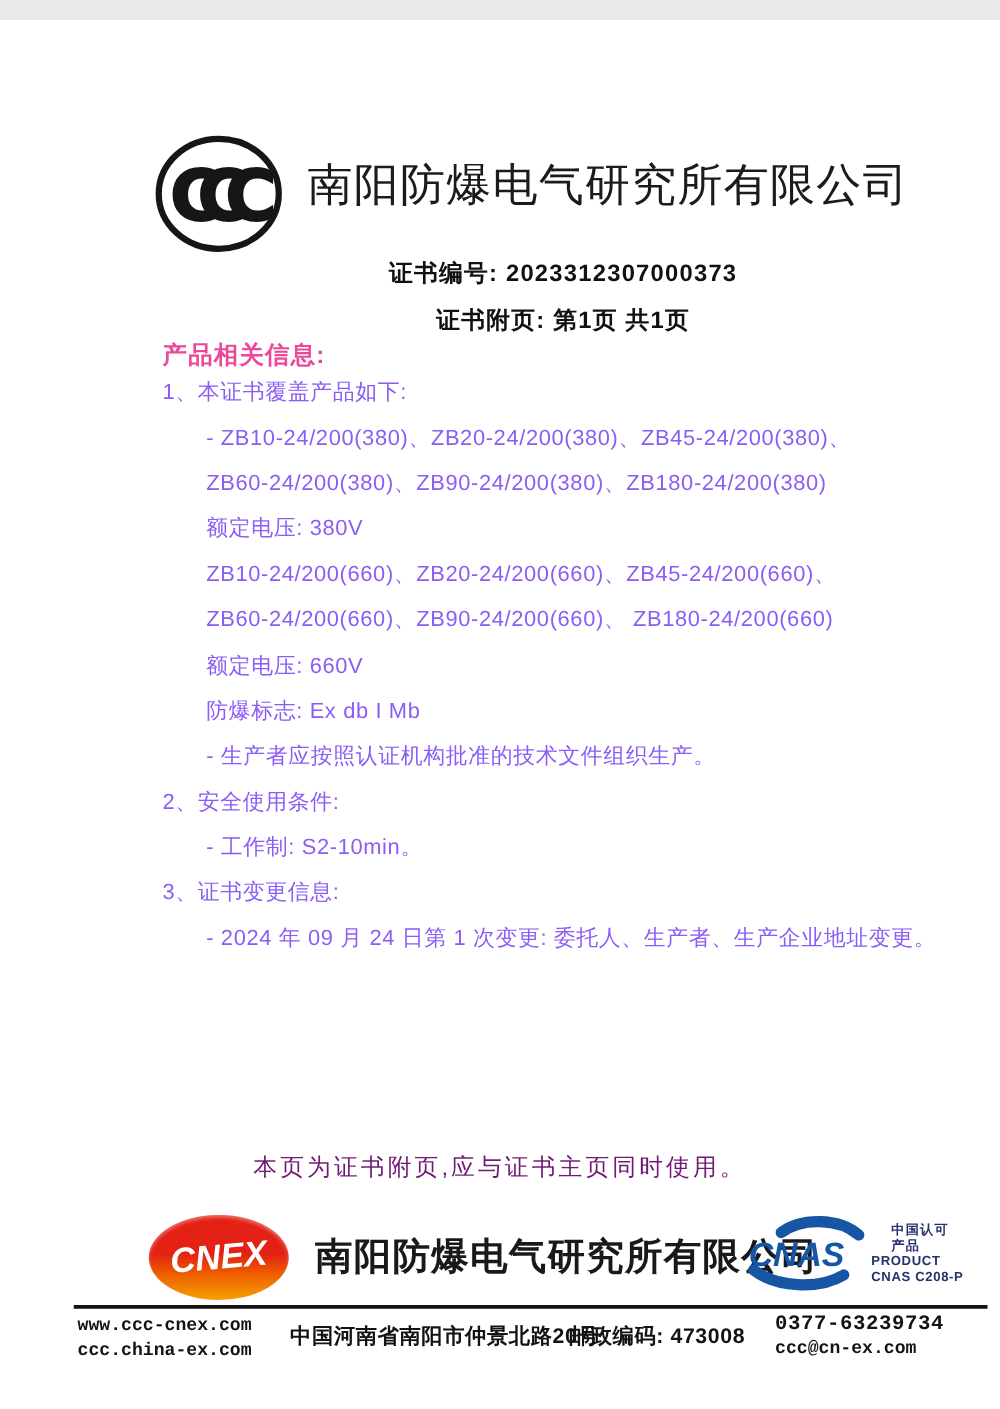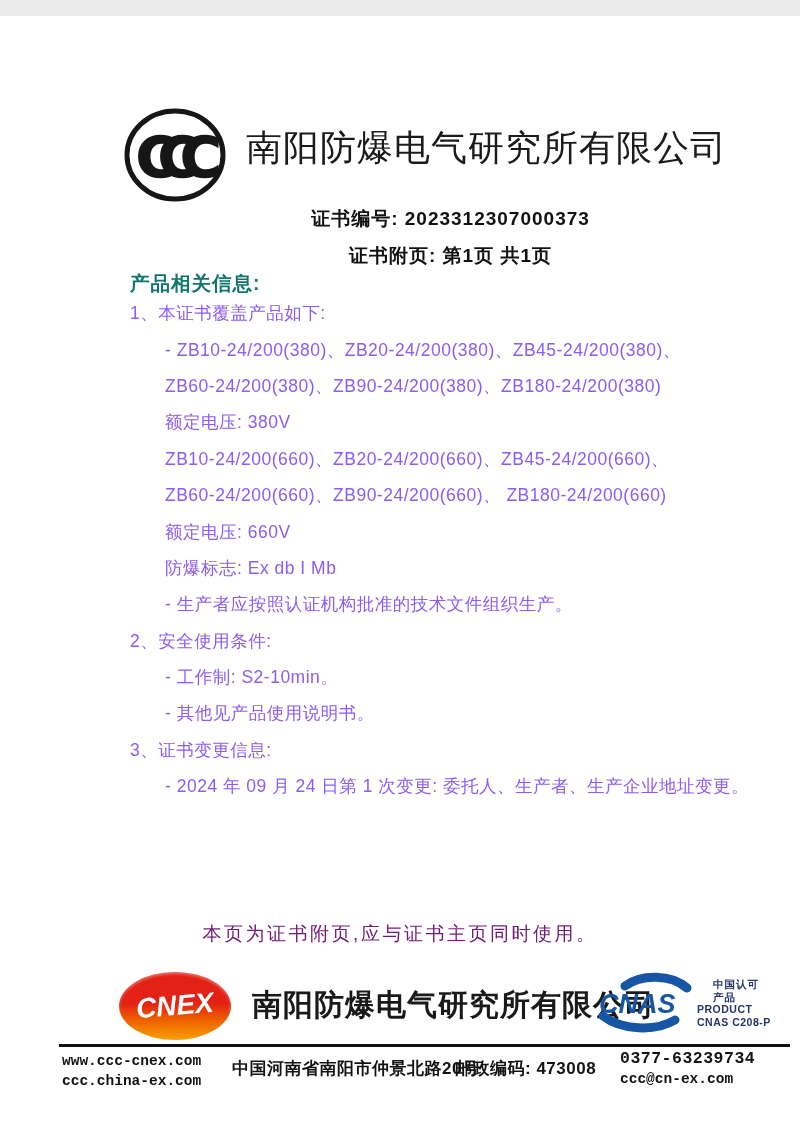--- a/index.html
+++ b/index.html
@@ -23,21 +23,21 @@
   .cert-line{
     position:absolute;left:0;right:0;text-align:center;
     font-weight:700;font-size:19px;letter-spacing:1px;color:#111;
     padding-left:101px;box-sizing:border-box;white-space:nowrap;
   }
   .cert-line-1{top:190px;}
   .cert-line-2{top:227px;}
   
   .section-title{
     position:absolute;left:130px;top:254px;
-    font-size:19.5px;font-weight:700;letter-spacing:1px;color:#0f766e;
+    font-size:19.5px;font-weight:700;letter-spacing:1px;color:#ec4899;
   }
   .body-lines{position:absolute;left:130px;top:279px;width:620px;}
   .bline{
     height:36.4px;display:flex;align-items:center;
     font-size:17.5px;font-weight:500;letter-spacing:.5px;color:#8b5cf6;
     white-space:nowrap;
   }
   .bline.sub{padding-left:35px;}
   
   .footer-note{
@@ -114,21 +114,20 @@
     <div class="bline sub">- ZB10-24/200(380)、ZB20-24/200(380)、ZB45-24/200(380)、</div>
     <div class="bline sub">ZB60-24/200(380)、ZB90-24/200(380)、ZB180-24/200(380)</div>
     <div class="bline sub">额定电压: 380V</div>
     <div class="bline sub">ZB10-24/200(660)、ZB20-24/200(660)、ZB45-24/200(660)、</div>
     <div class="bline sub">ZB60-24/200(660)、ZB90-24/200(660)、 ZB180-24/200(660)</div>
     <div class="bline sub">额定电压: 660V</div>
     <div class="bline sub">防爆标志: Ex db I Mb</div>
     <div class="bline sub">- 生产者应按照认证机构批准的技术文件组织生产。</div>
     <div class="bline">2、安全使用条件:</div>
     <div class="bline sub">- 工作制: S2-10min。</div>
-    <div class="bline sub">- 其他见产品使用说明书。</div>
     <div class="bline">3、证书变更信息:</div>
     <div class="bline sub">- 2024 年 09 月 24 日第 1 次变更: 委托人、生产者、生产企业地址变更。</div>
   </div>
 
   <div class="footer-note">本页为证书附页,应与证书主页同时使用。</div>
 
   <div class="cnex-logo">
     <span>CNEX</span>
   </div>
 

